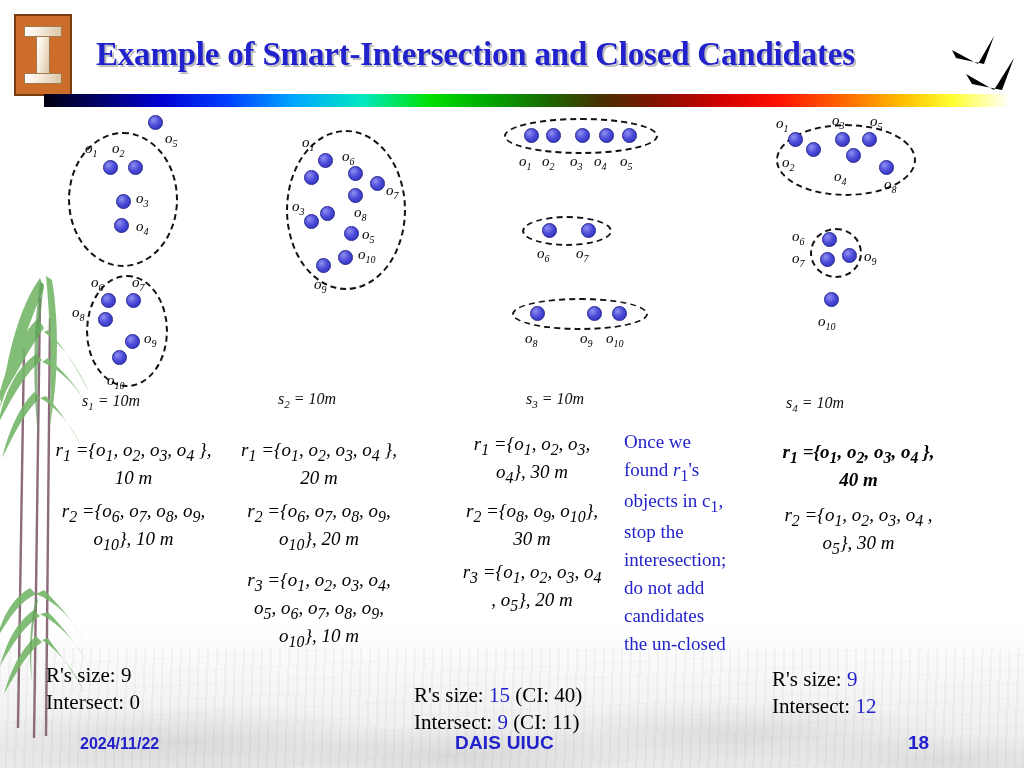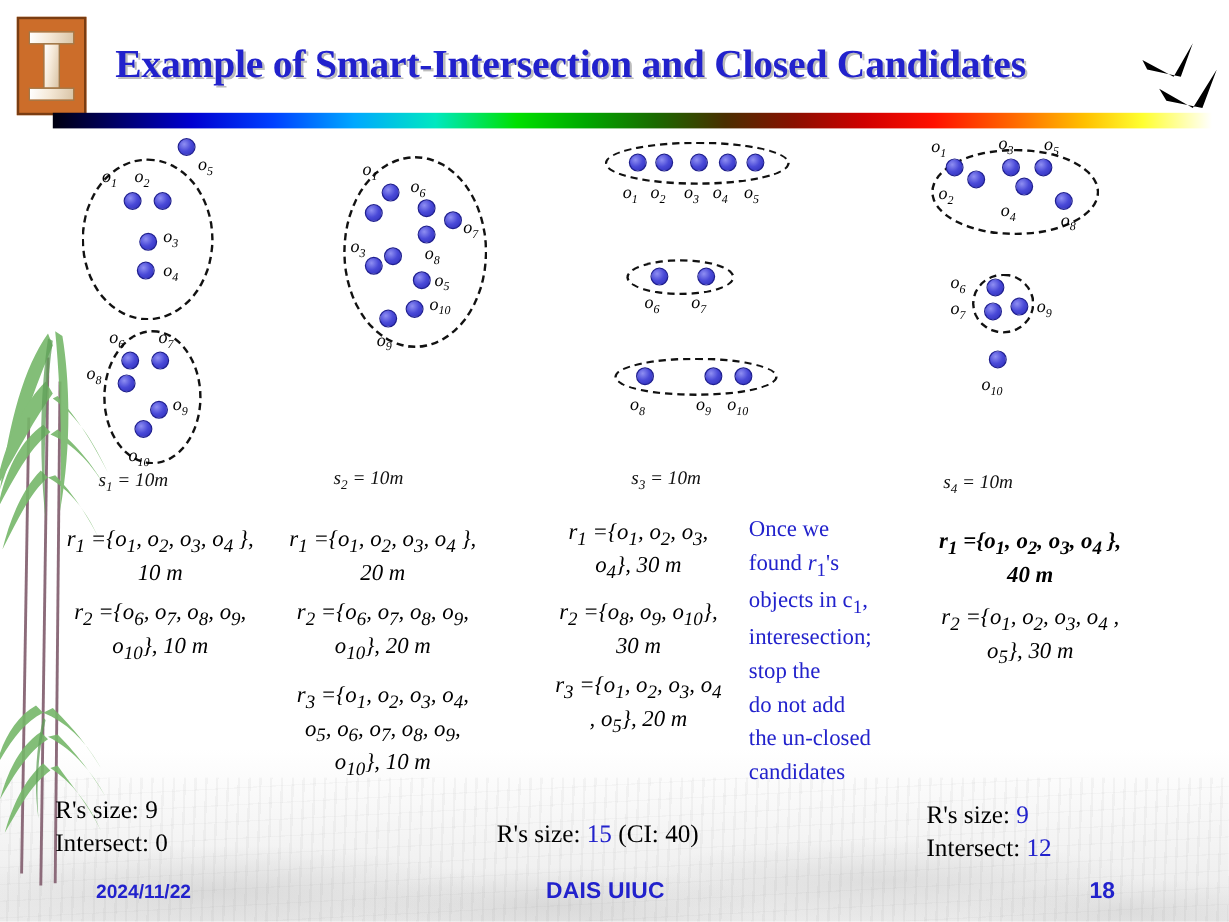--- a/index.html
+++ b/index.html
@@ -305,31 +305,34 @@
 
   <div class="tblock" style="left:462px;top:432px;width:140px;font-size:19px;">
     <div class="tline it"><i>r</i><sub>1</sub> ={<i>o</i><sub>1</sub>, <i>o</i><sub>2</sub>, <i>o</i><sub>3</sub>, <i>o</i><sub>4</sub>}, 30 m</div>
     <div class="tline it" style="margin-top:10px;"><i>r</i><sub>2</sub> ={<i>o</i><sub>8</sub>, <i>o</i><sub>9</sub>, <i>o</i><sub>10</sub>}, 30 m</div>
     <div class="tline it" style="margin-top:8px;"><i>r</i><sub>3</sub> ={<i>o</i><sub>1</sub>, <i>o</i><sub>2</sub>, <i>o</i><sub>3</sub>, <i>o</i><sub>4</sub> , <i>o</i><sub>5</sub>}, 20 m</div>
   </div>
   <div class="sizebox" style="left:414px;top:682px;font-size:21px;">
     <div><span>R's size:</span>
          <span class="blue">15</span>
          <span>(CI: 40)</span></div>
+    <div><span>Intersect:</span>
+         <span class="blue">9</span>
+         <span>(CI: 11)</span></div>
   </div>
 
   <div class="note" style="left:624px;top:428px;width:145px;">
     <span class="j">Once we</span>
     <span class="j">found <i>r</i><sub>1</sub>'s</span>
     <span class="j">objects in c<sub>1</sub>,</span>
+    <span class="j">stop the</span>
     <span class="j">interesection;</span>
-    <span class="j">stop the</span>
     <span class="j">do not add</span>
+    <span class="j">candidates</span>
     <span class="j">the un-closed</span>
-    <span class="j">candidates</span>
   </div>
 
   <div class="tblock" style="left:776px;top:440px;width:165px;font-size:19px;">
     <div class="tline it bold"><i>r</i><sub>1</sub> ={<i>o</i><sub>1</sub>, <i>o</i><sub>2</sub>, <i>o</i><sub>3</sub>, <i>o</i><sub>4</sub> }, 40 m</div>
     <div class="tline it" style="margin-top:10px;"><i>r</i><sub>2</sub> ={<i>o</i><sub>1</sub>, <i>o</i><sub>2</sub>, <i>o</i><sub>3</sub>, <i>o</i><sub>4</sub> , <i>o</i><sub>5</sub>}, 30 m</div>
   </div>
   <div class="sizebox" style="left:772px;top:666px;font-size:21px;">
     <div><span>R's size:</span>
          <span class="blue">9</span></div>
     <div><span>Intersect:</span>

